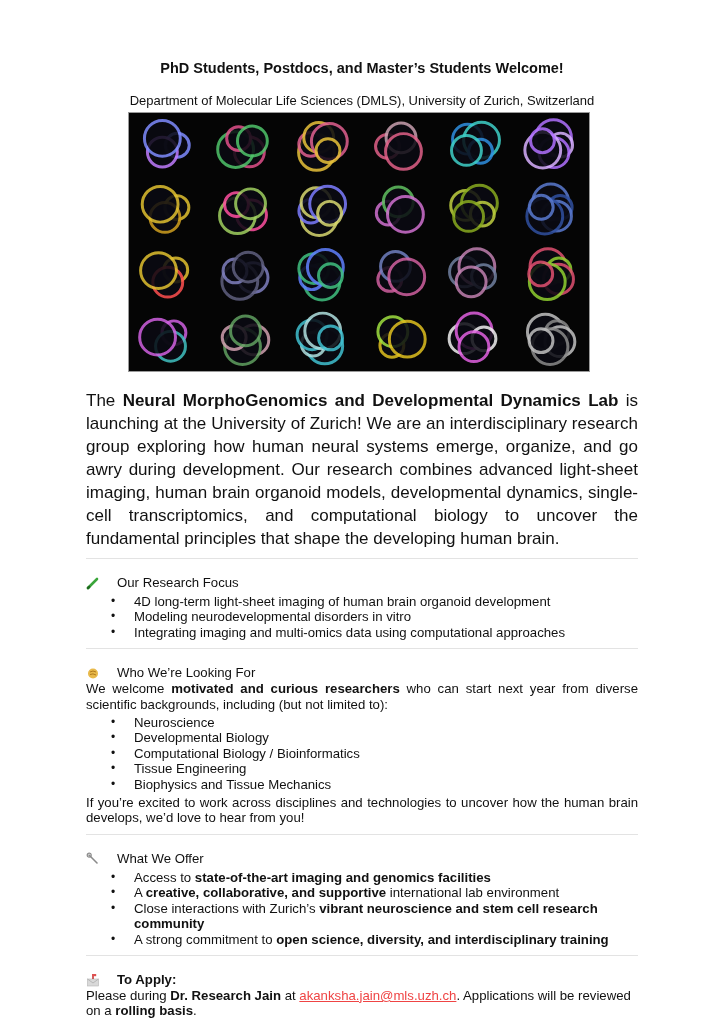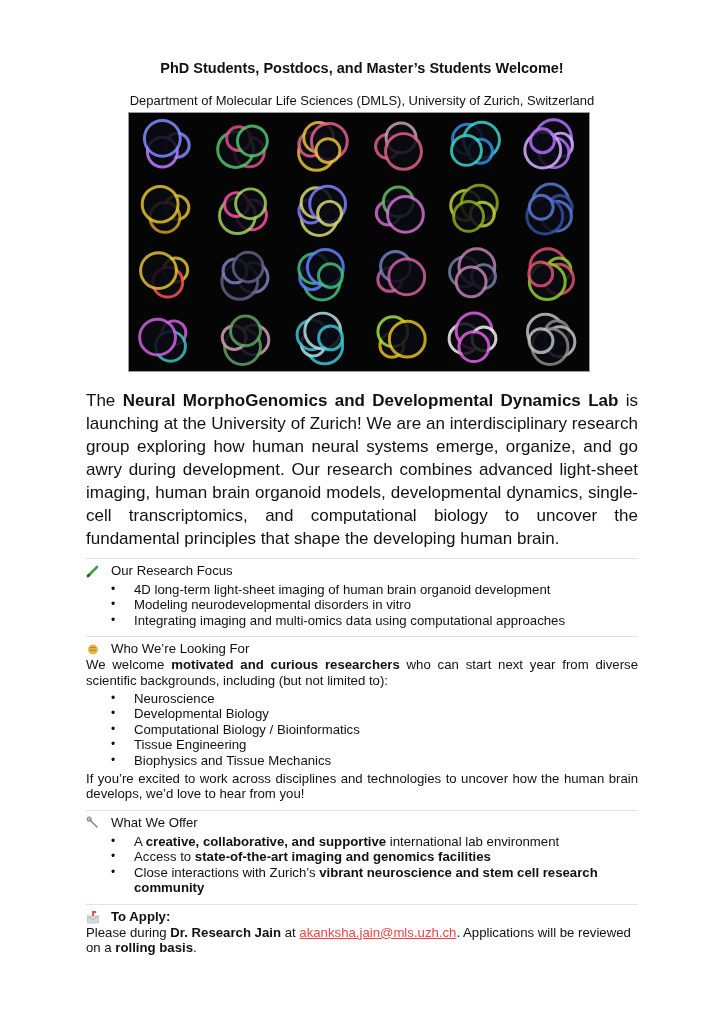--- a/index.html
+++ b/index.html
@@ -7,21 +7,21 @@
          font-family: "Liberation Sans", sans-serif; color: #111111; }
   .page { position: absolute; left: 86px; top: 60px; width: 552px; }
   .title { text-align: center; font-weight: bold; font-size: 14.5px; line-height: 17px; margin: 0; }
   .subtitle { text-align: center; font-size: 13px; line-height: 16px; margin: 16px 0 0 0; }
   .hero { display: block; width: 462px; height: 260px; margin: 3px 0 0 42px; background: #050505;
           border: 1px solid #9a9a9a; box-sizing: border-box; position: relative; }
   .hero svg { position: absolute; left: 0; top: 0; width: 100%; height: 100%; }
   .intro { margin: 17px 0 0 0; font-size: 17px; line-height: 23px; text-align: justify; }
   .intro b, .bold { font-weight: bold; }
   .divider { height: 0; border-top: 1px solid #e3e3e3; margin: 8px 0 2px 0; }
-  .section-head { font-size: 13.2px; line-height: 16px; display: flex; align-items: center; gap: 11px; margin-top: 4px; }
+  .section-head { font-size: 13.2px; line-height: 16px; display: flex; align-items: center; gap: 17px; margin-top: 16px; }
   .section-head .ico { width: 14px; height: 14px; display: inline-block; }
   .section-head.strong { font-weight: bold; }
   ul.bullets { list-style: none; margin: 3px; padding: 0 0 0 22px; }
   ul.bullets li { position: relative; font-size: 13.2px; line-height: 15.4px; padding-left: 23px; }
   ul.bullets li::before { content: "\2022"; position: absolute; left: 0; top: 0; font-size: 12px; }
   p.body { margin: 0; font-size: 13.2px; line-height: 15.4px; text-align: justify; }
   p.body.left { text-align: left; }
   a.email { color: #ef4444; text-decoration: underline; }
 </style>
 </head>
@@ -230,23 +230,24 @@
     <div class="section-head">
       <span class="ico">
         <svg width="14" height="14" viewBox="0 0 14 14">
             <path d="M3 3 L11 11" stroke="#8a8a8a" stroke-width="1.6" stroke-linecap="round"></path>
             <circle cx="3.2" cy="3.2" r="2" fill="none" stroke="#8a8a8a" stroke-width="1.2"></circle>
           </svg>
       </span>
       <span>What We Offer</span>
     </div>
     <ul class="bullets">
+      <li><span>Access to </span><b>state-of-the-art imaging and genomics facilities</b><span></span></li>
       <li><span>A </span><b>creative, collaborative, and supportive</b><span> international lab environment</span></li>
-      <li><span>Access to </span><b>state-of-the-art imaging and genomics facilities</b><span></span></li>
       <li><span>Close interactions with Zurich’s </span><b>vibrant neuroscience and stem cell research community</b><span></span></li>
+      <li><span>A strong commitment to </span><b>open science, diversity, and interdisciplinary training</b><span></span></li>
     </ul>
   </section>
 
   <div class="divider"></div>
 
   <section>
     <div class="section-head strong">
       <span class="ico">
         <svg width="14" height="14" viewBox="0 0 14 14">
             <rect x="1.5" y="6" width="11" height="7" fill="#d9d9d9" stroke="#b5b5b5" stroke-width="0.6"></rect>

